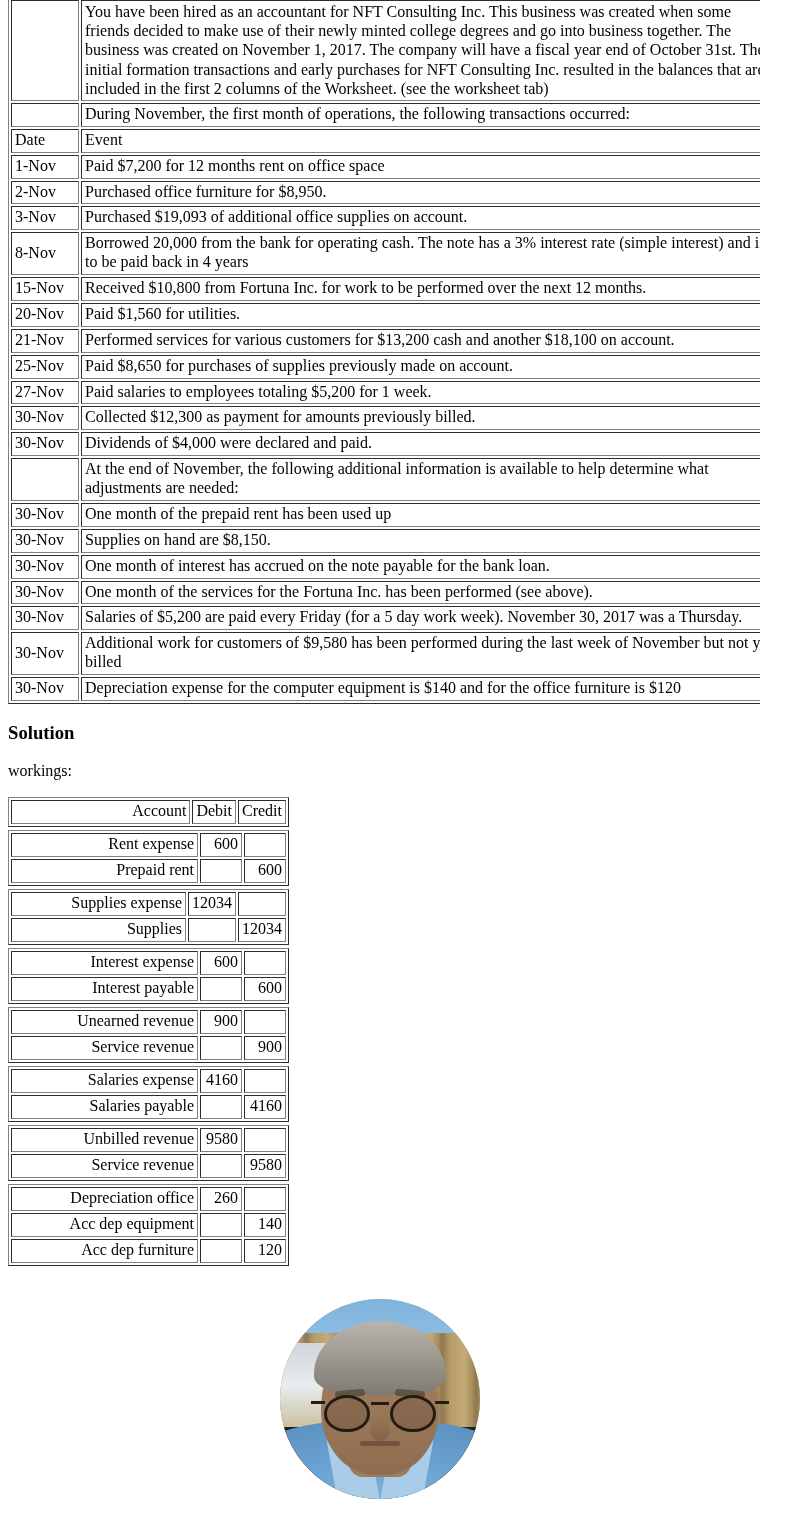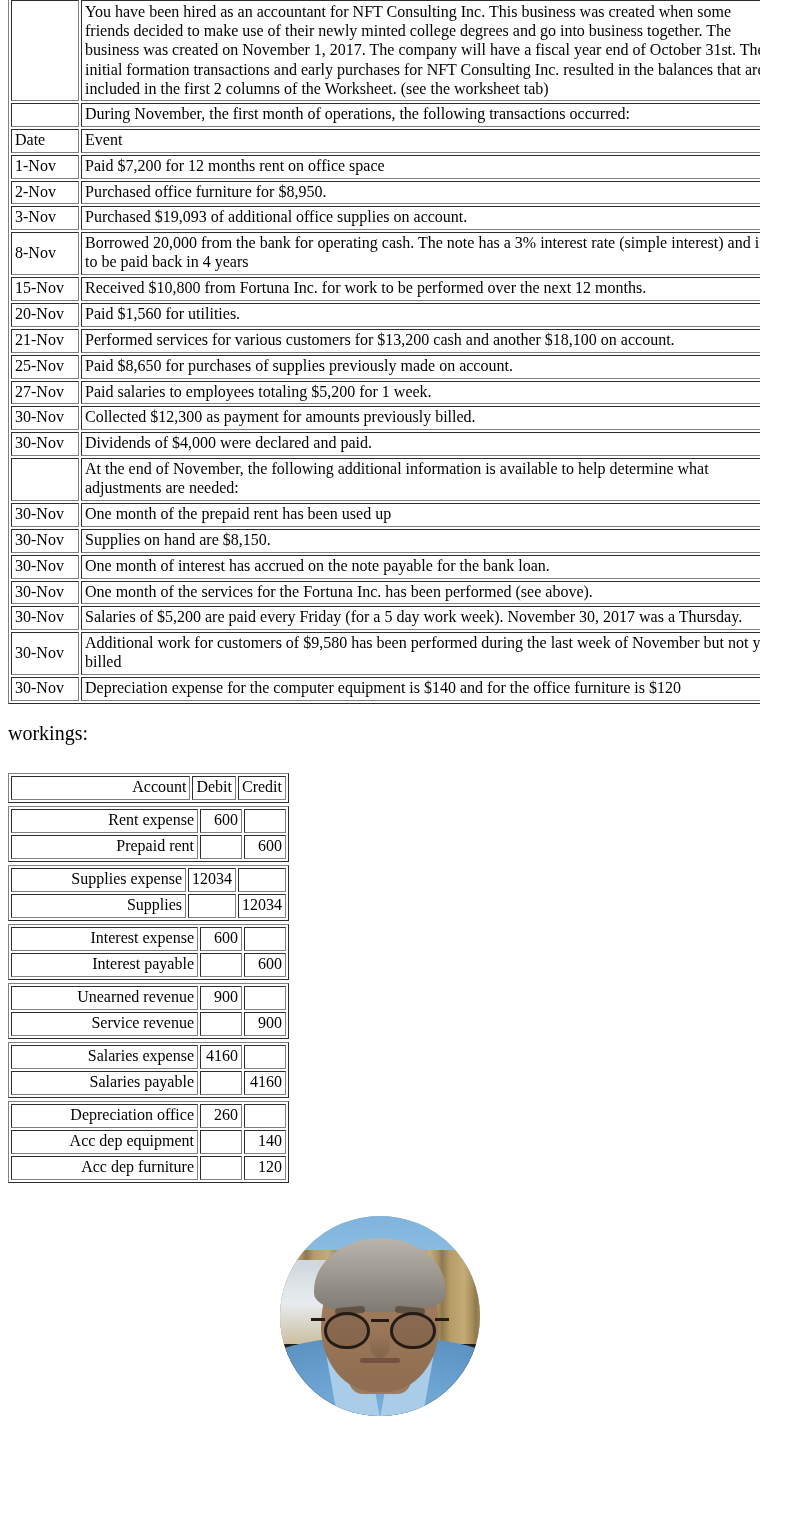--- a/index.html
+++ b/index.html
@@ -62,22 +62,22 @@
   
   .solution-heading {
     font-family: "Liberation Serif", "DejaVu Serif", serif;
     font-size: 18.7px;
     font-weight: bold;
     margin: 18px 0 0 0;
     padding: 0;
     line-height: 1.2;
   }
   .workings-label {
-    font-size: 20px;
-    margin: 17px 0 28px 0;
+    font-size: 16px;
+    margin: 17px 0 16px 0;
     padding: 0;
     line-height: 1.2;
   }
 
   
   .journal-stack {
     display: block;
   }
   table.journal {
     width: 281px;
@@ -302,20 +302,21 @@
         <td class="event-cell">Additional work for customers of $9,580 has been performed during the last week of November but not yet billed</td>
       </tr>
       <tr>
         <td class="date-cell">30-Nov</td>
         <td class="event-cell">Depreciation expense for the computer equipment is $140 and for the office furniture is $120</td>
       </tr>
 
     </tbody>
   </table>
 
+  <h3 class="solution-heading">Solution</h3>
 
   <p class="workings-label">workings:</p>
 
   <div class="journal-stack">
 
     <table class="legacy journal">
       <colgroup>
           <col class="j-acct">
           <col class="j-debit">
           <col class="j-credit">
@@ -422,20 +423,39 @@
           <td class="amt blank"></td>
         </tr>
         <tr>
           <td>Salaries payable</td>
           <td class="amt blank"></td>
           <td class="amt">4160</td>
         </tr>
       </tbody>
     </table>
 
+    <table class="legacy journal">
+      <colgroup>
+          <col class="j-acct">
+          <col class="j-debit">
+          <col class="j-credit">
+        </colgroup>
+      <tbody>
+        <tr>
+          <td>Unbilled revenue</td>
+          <td class="amt">9580</td>
+          <td class="amt blank"></td>
+        </tr>
+        <tr>
+          <td>Service revenue</td>
+          <td class="amt blank"></td>
+          <td class="amt">9580</td>
+        </tr>
+      </tbody>
+    </table>
 
     <table class="legacy journal">
       <colgroup>
           <col class="j-acct">
           <col class="j-debit">
           <col class="j-credit">
         </colgroup>
       <tbody>
         <tr>
           <td>Depreciation office</td>

